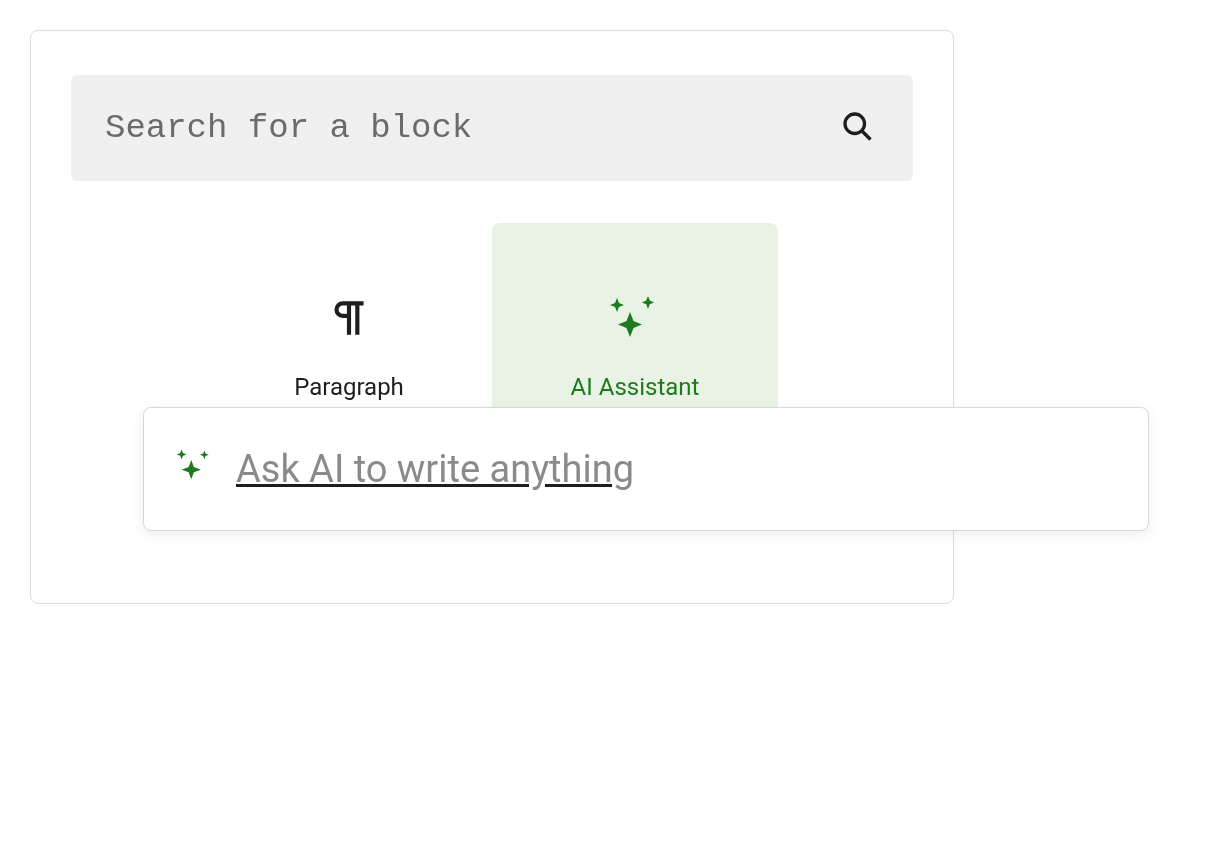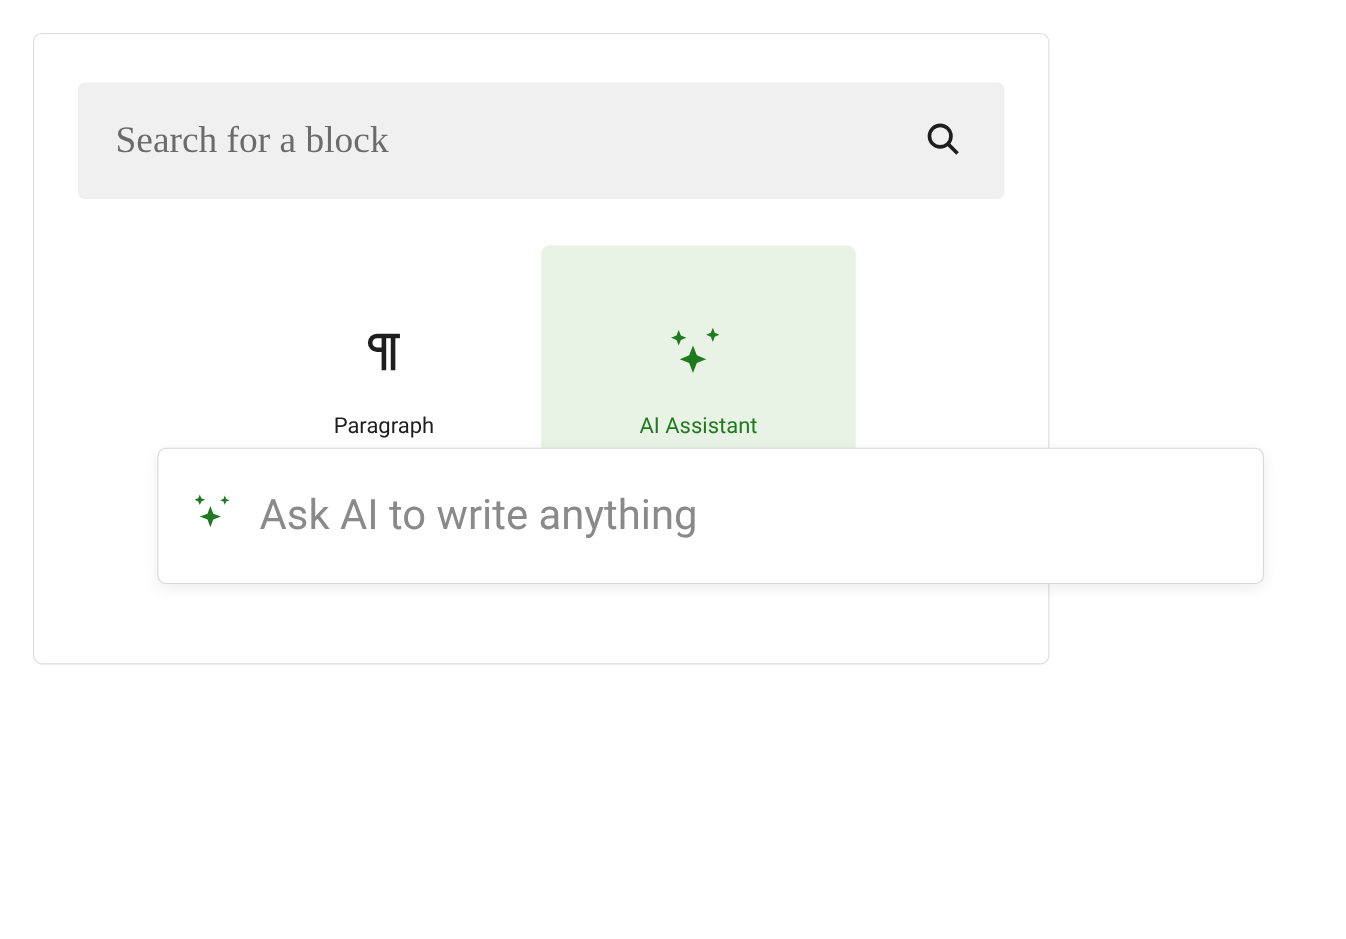--- a/index.html
+++ b/index.html
@@ -32,21 +32,21 @@
       padding: 0 38px 0 34px;
       border: none;
     }
     .search-input {
       flex: 1;
       border: none;
       background: transparent;
       font-size: 34px;
       color: #7f1d1d;
       outline: none;
-      font-family: Liberation Serif, serif;
+      font-family: Liberation Mono, monospace;
     }
     .search-input::placeholder {
       color: #6b6b6b;
     }
     .search-icon svg {
       width: 36px;
       height: 36px;
     }
     .blocks-row {
       display: flex;
@@ -73,21 +73,21 @@
     .block-icon {
       height: 50px;
       display: flex;
       align-items: center;
       justify-content: center;
     }
     .block-icon svg {
       display: block;
     }
     .block-label {
-      font-size: 20px;
+      font-size: 24px;
       color: #1e1e1e;
       font-weight: 400;
     }
     .block-item.selected .block-label {
       color: #1f7a1f;
     }
     .ask-ai-bar {
       position: absolute;
       left: 112px;
       bottom: 72px;
@@ -103,20 +103,21 @@
       gap: 22px;
     }
     .ask-ai-input {
       flex: 1;
       border: none;
       outline: none;
       font-size: 38px;
       color: #1e1e1e;
       font-family: inherit;
       background: transparent;
+      text-decoration: underline;
     }
     .ask-ai-input::placeholder {
       color: #8a8a8a;
     }
     .sparkle-icon-small svg {
       width: 42px;
       height: 42px;
     }
   </style>
 </head>

